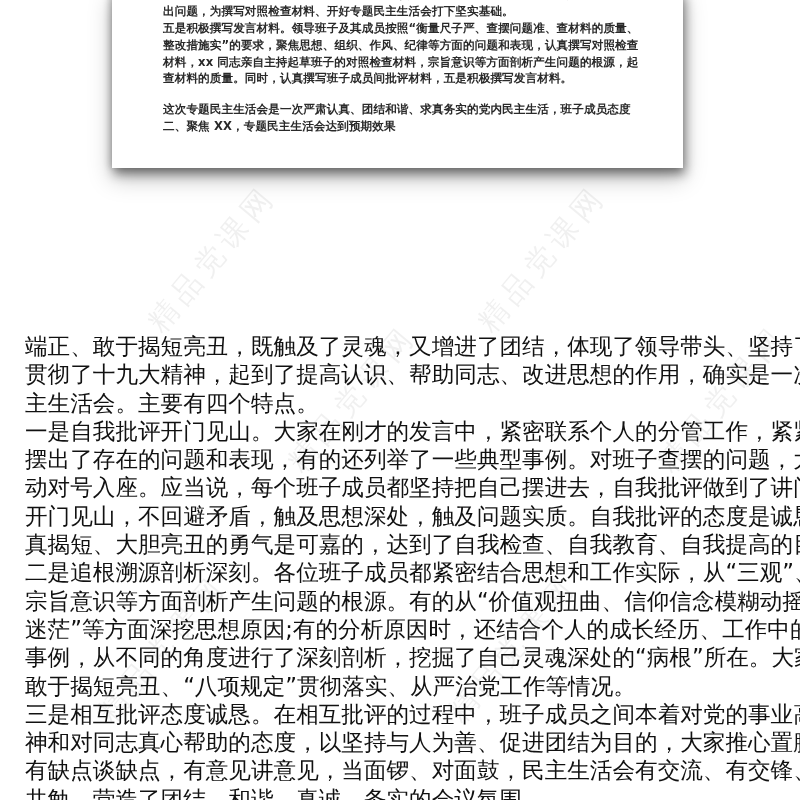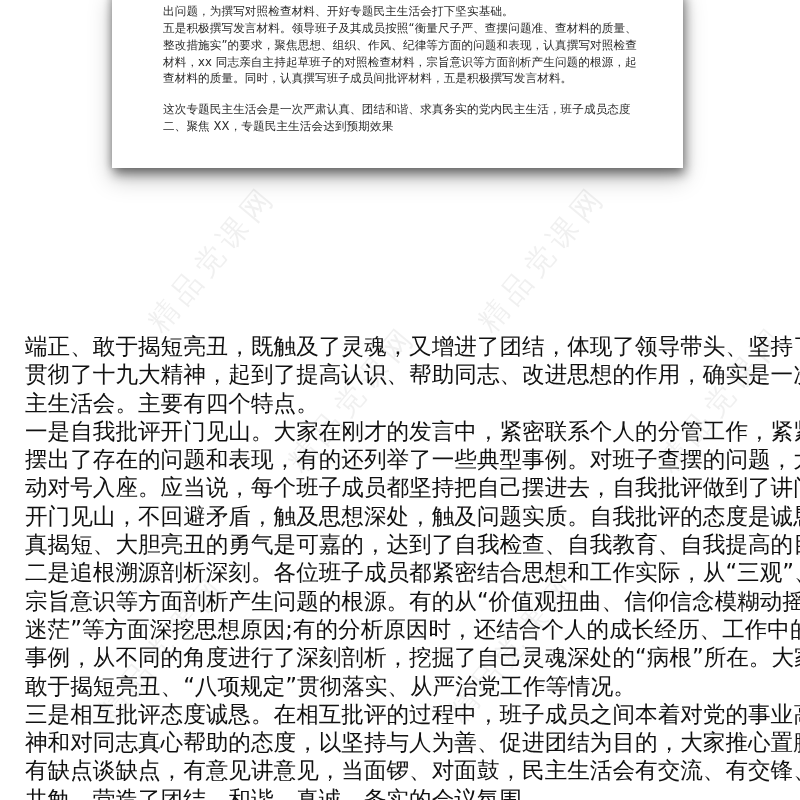--- a/index.html
+++ b/index.html
@@ -33,20 +33,21 @@
       width: 500px;
       font-size: 11.6px;
       line-height: 16.9px;
       color: #2a2a2a;
       letter-spacing: 0.1px;
     }
     .doc-card-text .line {
       white-space: nowrap;
       height: 16.9px;
       overflow: visible;
+      font-weight: bold;
     }
     .doc-card-text .gap {
       height: 14px;
     }
     .watermark {
       position: absolute;
       font-size: 30px;
       color: rgba(0,0,0,0.06);
       transform: rotate(-50deg);
       transform-origin: left bottom;

